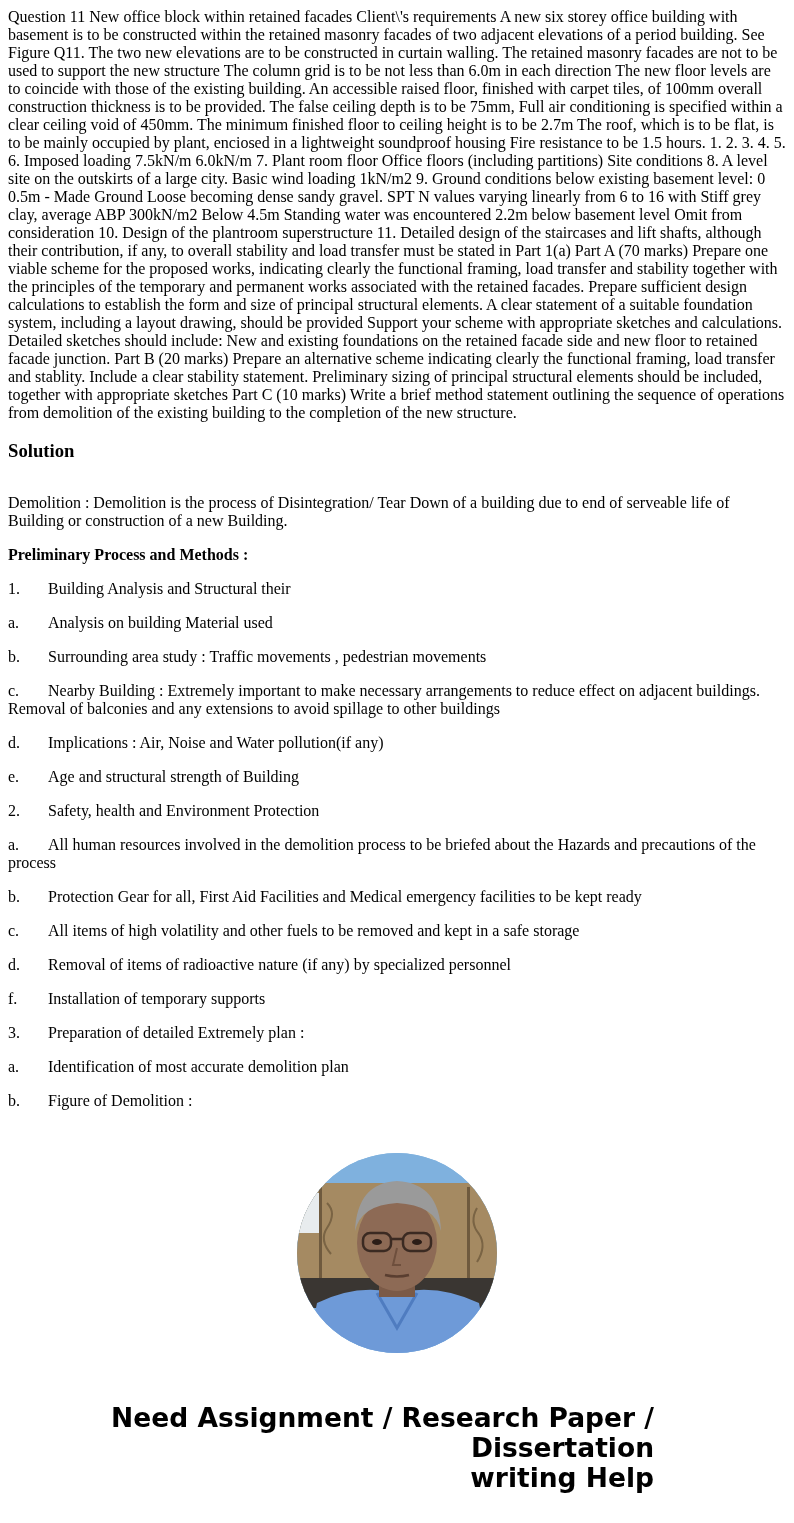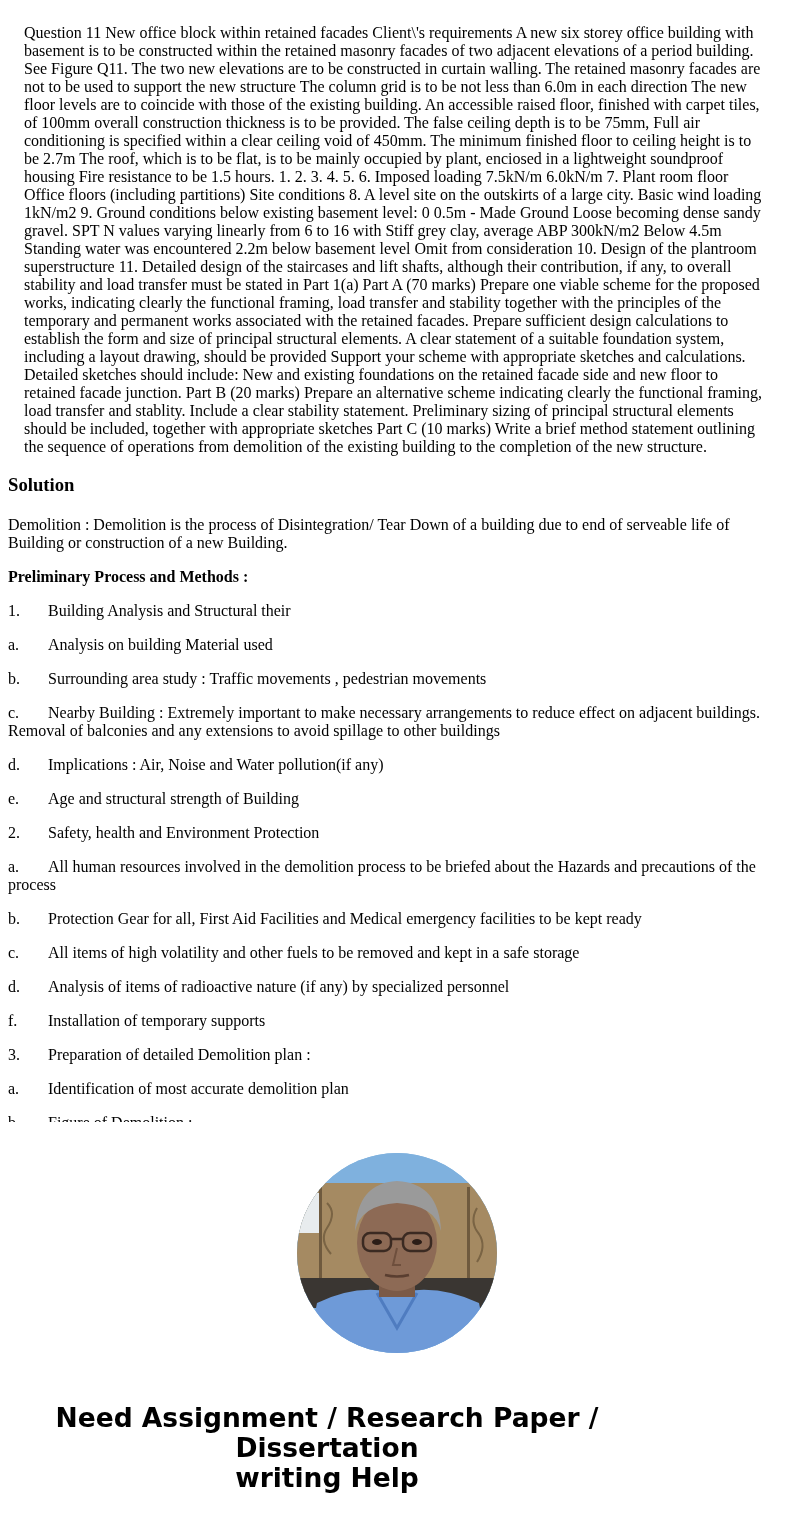--- a/index.html
+++ b/index.html
@@ -19,26 +19,26 @@
     }
     .content {
       position: absolute;
       left: 8px;
       top: 8px;
       width: 778px;
       height: 1114px;
       overflow: hidden;
     }
     .question {
-      margin: 16px;
+      margin: 0;
     }
     h3.solution-title {
       font-size: 18.7px;
       font-weight: bold;
-      margin: 18px 0 20px 0;
+      margin: 18px 0 32px 0;
       line-height: 22px;
     }
     p.para {
       margin: 9px 0 16px 0;
       font-family: Liberation Serif, serif;
     }
     p.bold {
       font-weight: bold;
     }
     .marker {
@@ -58,21 +58,21 @@
     .avatar-wrap svg {
       width: 200px;
       height: 200px;
       display: block;
     }
     .footer {
       position: absolute;
       left: 0;
       top: 1403px;
       width: 654px;
-      text-align: center;
+      text-align: right;
       font-family: "DejaVu Sans", sans-serif;
       font-weight: bold;
       font-size: 26.5px;
       line-height: 30px;
       color: #000;
     }
     .footer div {
       margin: 0;
     }
   </style>
@@ -91,23 +91,23 @@
   <p class="para"><span class="marker">1.</span><span>Building Analysis and Structural their</span></p>
   <p class="para"><span class="marker">a.</span><span>Analysis on building Material used</span></p>
   <p class="para"><span class="marker">b.</span><span>Surrounding area study : Traffic movements , pedestrian movements</span></p>
   <p class="para"><span class="marker">c.</span><span>Nearby Building : Extremely important to make necessary arrangements to reduce effect on adjacent buildings. Removal of balconies and any extensions to avoid spillage to other buildings</span></p>
   <p class="para"><span class="marker">d.</span><span>Implications : Air, Noise and Water pollution(if any)</span></p>
   <p class="para"><span class="marker">e.</span><span>Age and structural strength of Building</span></p>
   <p class="para"><span class="marker">2.</span><span>Safety, health and Environment Protection</span></p>
   <p class="para"><span class="marker">a.</span><span>All human resources involved in the demolition process to be briefed about the Hazards and precautions of the process</span></p>
   <p class="para"><span class="marker">b.</span><span>Protection Gear for all, First Aid Facilities and Medical emergency facilities to be kept ready</span></p>
   <p class="para"><span class="marker">c.</span><span>All items of high volatility and other fuels to be removed and kept in a safe storage</span></p>
-  <p class="para"><span class="marker">d.</span><span>Analysis of items of radioactive nature (if any) by specialized personnel</span></p>
+  <p class="para"><span class="marker">d.</span><span>Removal of items of radioactive nature (if any) by specialized personnel</span></p>
   <p class="para"><span class="marker">f.</span><span>Installation of temporary supports</span></p>
-  <p class="para"><span class="marker">3.</span><span>Preparation of detailed Demolition plan :</span></p>
+  <p class="para"><span class="marker">3.</span><span>Preparation of detailed Extremely plan :</span></p>
   <p class="para"><span class="marker">a.</span><span>Identification of most accurate demolition plan</span></p>
   <p class="para"><span class="marker">b.</span><span>Figure of Demolition :</span></p>
 </div>
 
 <div class="avatar-wrap">
   <svg viewBox="0 0 200 200" xmlns="http://www.w3.org/2000/svg">
     <rect x="0" y="0" width="200" height="200" fill="#7fb1de"></rect>
 
     <rect x="0" y="30" width="200" height="110" fill="#a58a62"></rect>
     <rect x="22" y="34" width="3" height="104" fill="#6f5a3e"></rect>

